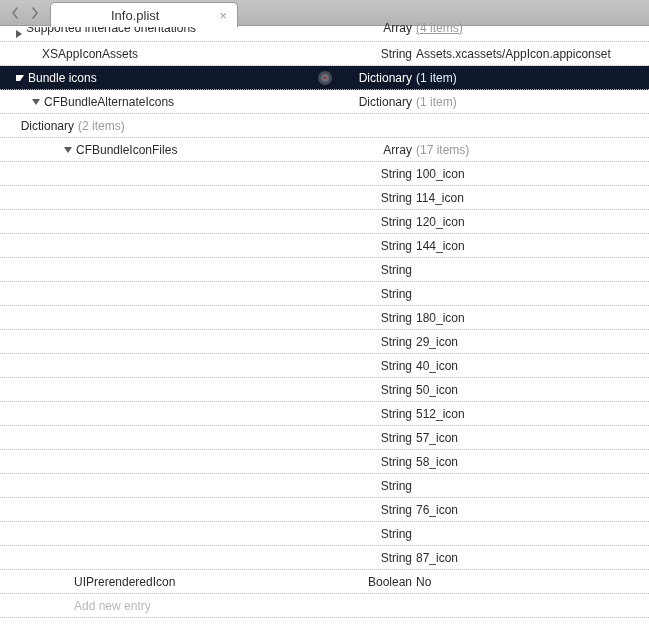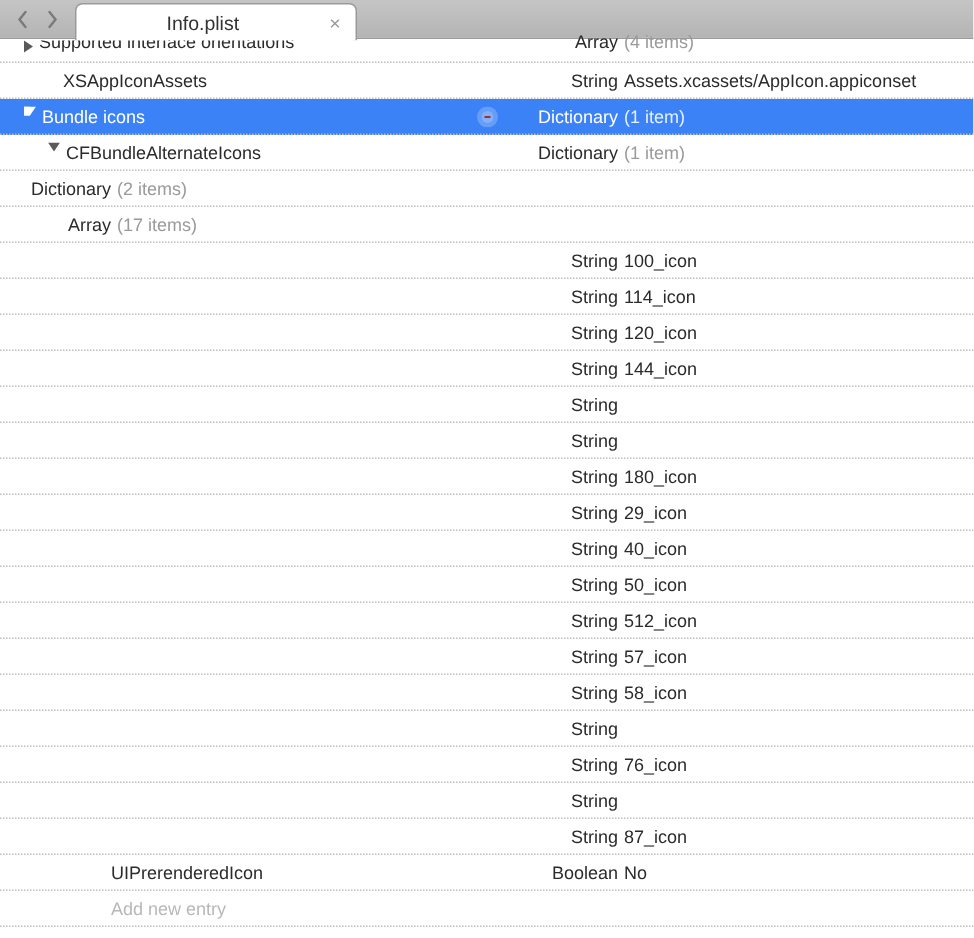--- a/index.html
+++ b/index.html
@@ -7,25 +7,25 @@
   .tabbar { height: 26px; background: linear-gradient(#c5c5c5,#b4b4b4); border-bottom: 1px solid #9a9a9a; display:flex; align-items:stretch; }
   .navbtns { display:flex; align-items:center; padding:0 6px; gap:2px;}
   .navbtn { width:18px; height:18px; display:flex; align-items:center; justify-content:center; color:#6a6a6a; border-radius:3px;}
   .navbtn svg { width:8px; height:12px; }
   .tab { background:#fff; border:1px solid #9a9a9a; border-bottom:none; border-top-left-radius:5px; border-top-right-radius:5px; height:25px; margin-top:2px; display:flex; align-items:center; padding:0 10px 0 12px; gap:60px; min-width:180px; position:relative;}
   .tab-title { font-size:13px; color:#333;margin-left:48px;}
   .tab-close { color:#9a9a9a; font-size:13px; line-height:1;}
   .grid { width:100%; }
   .row { display:flex; align-items:center; height:24px; border-bottom:1px dotted #bdbdbd; }
   .row.cutoff-top { height:16px; border-top:none;}
-  .col-key { flex:0 0 338px; display:flex; align-items:flex-start; overflow:hidden; white-space:nowrap;}
+  .col-key { flex:0 0 338px; display:flex; align-items:center; overflow:hidden; white-space:nowrap;}
   .col-type { flex:0 0 74px; padding-left:4px;text-align:right;}
   .col-val { flex:1 1 auto; padding-left:4px; overflow:hidden; white-space:nowrap;}
   .muted { color:#9a9a9a; }
-  .row.selected { background:#3b82f6; color:#fff; }
+  .row.selected { background:#0f172a; color:#fff; }
   .row.selected .muted { color:#e7f0fd; }
   .row.selected .tri { border-left-color:#fff; border-top-color:#fff;}
   .tri { width:0;height:0; display:inline-block; margin-right:4px;}
   .tri.down { border-left:4px solid transparent; border-right:4px solid transparent; border-top:6px solid #5a5a5a;}
   .tri.right { border-top:4px solid transparent; border-bottom:4px solid transparent; border-left:6px solid #5a5a5a;}
   .del-badge { width:14px; height:14px; border-radius:50%; background:rgba(255,255,255,0.25); color:#c73a3a; display:flex; align-items:center; justify-content:center; font-size:10px; margin-left:auto; margin-right:6px; visibility:hidden;}
   .row.selected .del-badge { visibility:visible; background:rgba(255,255,255,0.22); color:#b43030;}
   .indent { display:inline-block; }
   .placeholder { color:#b8b8b8; }
 </style>
@@ -52,21 +52,21 @@
 </div>
 
 <div class="grid" id="grid">
     <div class="row cutoff-top">
       <div class="col-key">
         <span class="indent" style="width: 16px;"></span>
         <span class="tri right"></span>
         <span style="position: relative; top: -6px;">Supported interface orientations</span>
       </div>
       <div class="col-type" style="position: relative; top: -6px;">Array</div>
-      <div class="col-val muted" style="position: relative; top: -6px;">(4 items)</div>
+      <div class="col-val muted" style="position: relative; top: -6px; text-decoration: underline;">(4 items)</div>
     </div>
     <div class="row">
       <div class="col-key">
         <span class="indent" style="width: 32px;"></span>
         <span class="indent" style="width: 10px;"></span>
         <span>XSAppIconAssets</span>
       </div>
       <div class="col-type">String</div>
       <div class="col-val">Assets.xcassets/AppIcon.appiconset</div>
     </div>
@@ -92,20 +92,25 @@
         <span>CFBundleAlternateIcons</span>
       </div>
       <div class="col-type">Dictionary</div>
       <div class="col-val muted">(1 item)</div>
     </div>
     <div class="row">
       <div class="col-type">Dictionary</div>
       <div class="col-val muted">(2 items)</div>
     </div>
     <div class="row">
+      <div class="col-key">
+        <span class="indent" style="width: 64px;"></span>
+        <span class="tri down"></span>
+        <span>CFBundleIconFiles</span>
+      </div>
       <div class="col-type">Array</div>
       <div class="col-val muted">(17 items)</div>
     </div>
     <div class="row">
       <div class="col-key">
         <span class="indent" style="width: 80px;"></span>
         <span class="indent" style="width: 10px;"></span>
         <span></span>
       </div>
       <div class="col-type">String</div>

